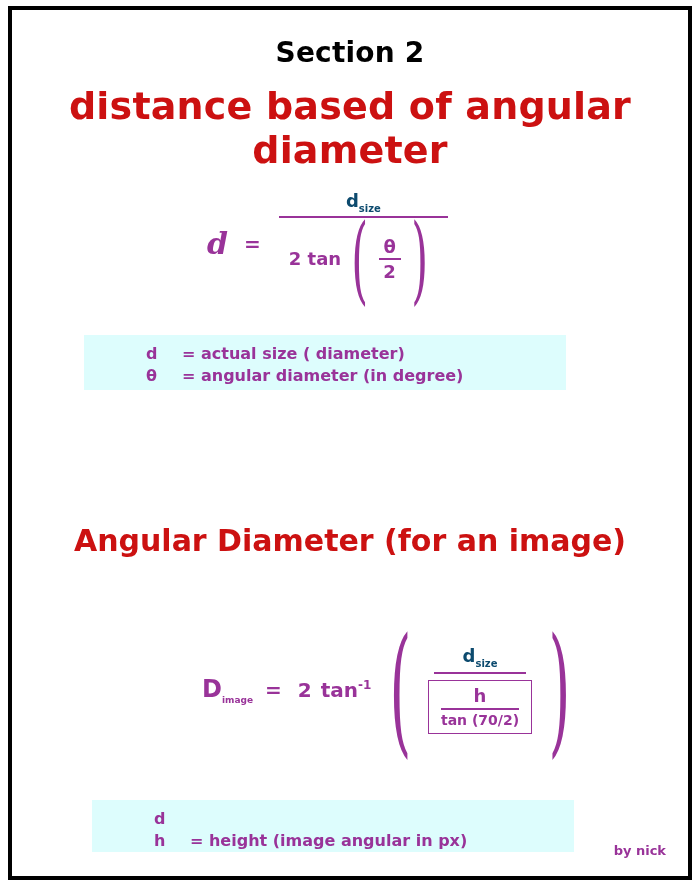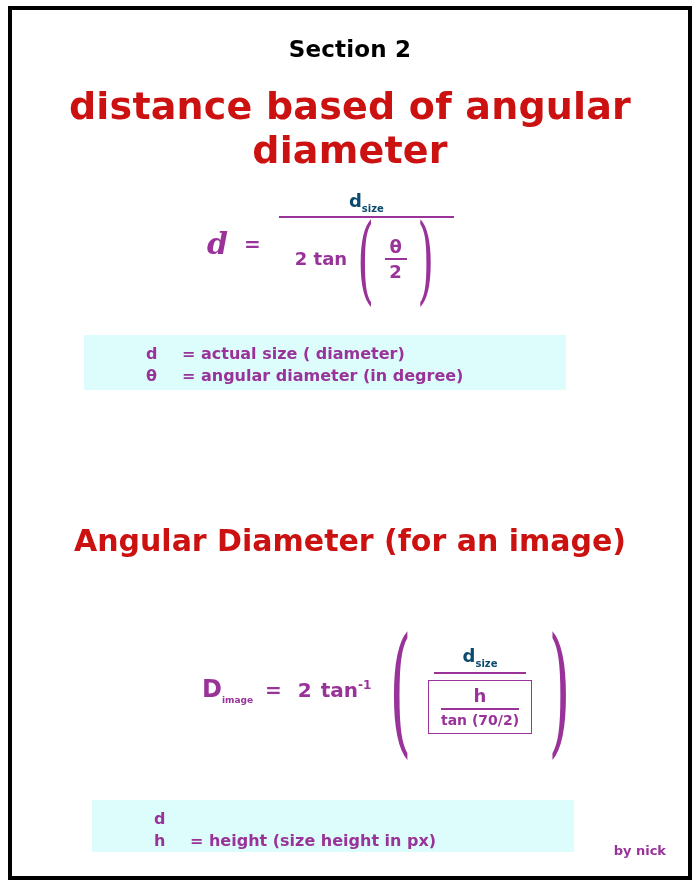--- a/index.html
+++ b/index.html
@@ -29,21 +29,21 @@
     border: 4px solid #000000;
     box-sizing: border-box;
     background: #ffffff;
   }
   .section-title {
     position: absolute;
     left: 0;
     right: 0;
     top: 26px;
     text-align: center;
-    font-size: 23px;
+    font-size: 28px;
     font-weight: bold;
     color: #000000;
     letter-spacing: 0.2px;
   }
   .main-heading {
     position: absolute;
     left: 0;
     right: 0;
     top: 74px;
     text-align: center;
@@ -111,21 +111,20 @@
   .dsize sub {
     font-size: 10px;
     font-weight: bold;
   }
   .den-row {
     display: flex;
     align-items: center;
     color: #993399;
     font-size: 18px;
     font-weight: bold;
-    margin-left: 6px;
   }
   .paren {
     display: inline-block;
     font-size: 52px;
     font-weight: 300;
     line-height: 0.82;
     color: #993399;
     transform: scaleX(0.55);
     font-family: "DejaVu Serif", serif;
   }
@@ -341,19 +340,19 @@
       </span>
       <span class="paren tall2">)</span>
     </div>
 
     <div class="legend legend-2">
       <div class="legend-row">
         <span class="legend-sym">d</span>
       </div>
       <div class="legend-row">
         <span class="legend-sym">h</span>
-        <span class="legend-txt">= height (size height in px)</span>
+        <span class="legend-txt">= height (image angular in px)</span>
       </div>
     </div>
 
     <div class="byline">by nick</div>
   </div>
 </div>
 
 </body></html>

